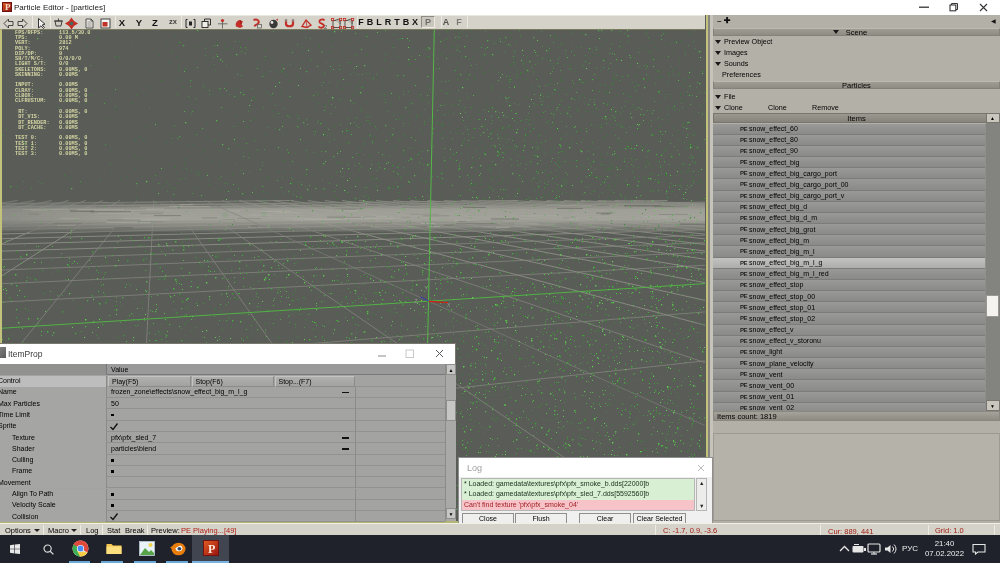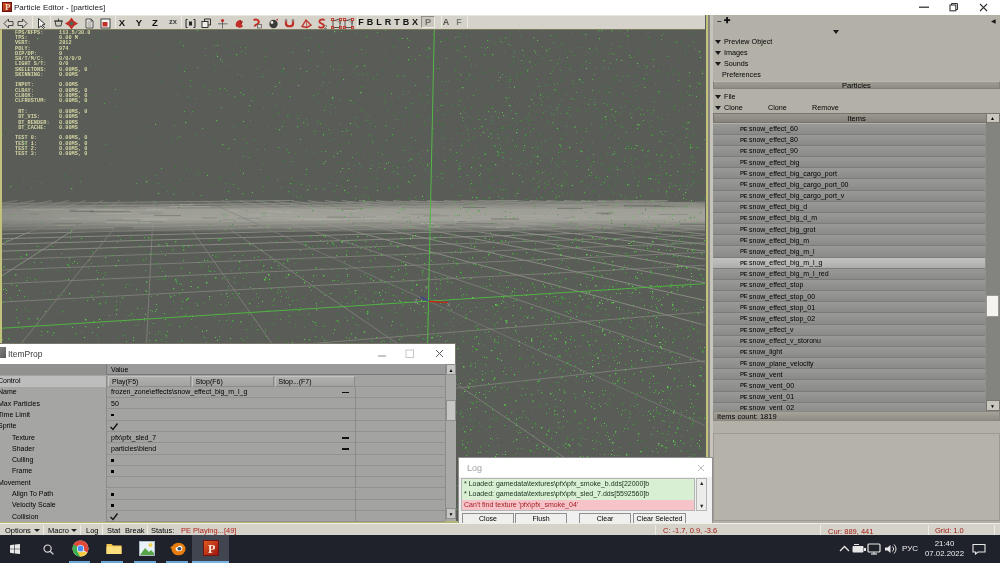--- a/index.html
+++ b/index.html
@@ -486,20 +486,21 @@
 TEST 2:       0.00MS, 0
 TEST 3:       0.00MS, 0</div>
     </div>
     <div class="abs" id="rpanel" style="left:705px;top:15px;width:295px;height:508px;background:#b3b0a7;">
       <div class="abs" style="left:0;top:0;width:1px;height:508px;background:#5a5d58;"></div>
       <div class="abs" style="left:1px;top:0;width:2px;height:508px;background:#c2c27c;"></div>
       <div class="abs" style="left:3px;top:0;width:2px;height:508px;background:#88867f;"></div>
       <div class="abs" style="left:5px;top:0;width:3px;height:508px;background:#c6c3ba;"></div>
       <div class="abs" style="left:12px;top:1px;font-size:8px;font-weight:bold;line-height:9px;color:#111;">–&nbsp;✚</div>
       <div class="abs" style="left:286px;top:2px;font-size:6px;color:#111;">◀</div>
+      <div class="abs" style="left:8px;top:13px;width:287px;height:8px;background:linear-gradient(#9f9c93,#8f8c83);border:1px solid #84827b;border-top-color:#bdbab1;font-size:7.5px;color:#000;text-align:center;line-height:7px;">Scene</div>
       <div class="abs" style="left:128px;top:15px;width:0;height:0;border-left:3.5px solid transparent;border-right:3.5px solid transparent;border-top:4.5px solid #1a1a1a;"></div>
       <div class="abs" style="left:10px;top:24.5px;width:0;height:0;border-left:3.5px solid transparent;border-right:3.5px solid transparent;border-top:4.5px solid #1a1a1a;"></div>
       <div class="abs" style="left:19px;top:22px;font-size:7.2px;color:#000;">Preview Object</div>
       <div class="abs" style="left:10px;top:35.5px;width:0;height:0;border-left:3.5px solid transparent;border-right:3.5px solid transparent;border-top:4.5px solid #1a1a1a;"></div>
       <div class="abs" style="left:19px;top:33px;font-size:7.2px;color:#000;">Images</div>
       <div class="abs" style="left:10px;top:46.5px;width:0;height:0;border-left:3.5px solid transparent;border-right:3.5px solid transparent;border-top:4.5px solid #1a1a1a;"></div>
       <div class="abs" style="left:19px;top:44px;font-size:7.2px;color:#000;">Sounds</div>
       <div class="abs" style="left:17px;top:55px;font-size:7.2px;color:#000;">Preferences</div>
       <div class="abs" style="left:8px;top:66px;width:287px;height:8px;background:linear-gradient(#9f9c93,#8f8c83);border:1px solid #84827b;border-top-color:#bdbab1;font-size:7.5px;color:#000;text-align:center;line-height:7px;">Particles</div>
       <div class="abs" style="left:10px;top:79.5px;width:0;height:0;border-left:3.5px solid transparent;border-right:3.5px solid transparent;border-top:4.5px solid #1a1a1a;"></div>
@@ -773,21 +774,21 @@
       <div class="abs" style="left:34px;top:5px;width:0;height:0;border-left:3px solid transparent;border-right:3px solid transparent;border-top:3.5px solid #222;"></div>
       <div class="abs" style="left:43px;top:1px;width:1px;height:10px;background:#a8a59c;border-right:1px solid #eeebe3;"></div>
       <div class="abs" style="left:48px;top:2px;font-size:7.5px;color:#000;font-weight:normal;white-space:nowrap;">Macro</div>
       <div class="abs" style="left:71px;top:5px;width:0;height:0;border-left:3px solid transparent;border-right:3px solid transparent;border-top:3.5px solid #222;"></div>
       <div class="abs" style="left:80px;top:1px;width:1px;height:10px;background:#a8a59c;border-right:1px solid #eeebe3;"></div>
       <div class="abs" style="left:86px;top:2px;font-size:7.5px;color:#000;font-weight:normal;white-space:nowrap;">Log</div>
       <div class="abs" style="left:102px;top:1px;width:1px;height:10px;background:#a8a59c;border-right:1px solid #eeebe3;"></div>
       <div class="abs" style="left:107px;top:2px;font-size:7.5px;color:#000;font-weight:normal;white-space:nowrap;">Stat</div>
       <div class="abs" style="left:125px;top:2px;font-size:7.5px;color:#000;font-weight:normal;white-space:nowrap;">Break</div>
       <div class="abs" style="left:147px;top:1px;width:1px;height:10px;background:#a8a59c;border-right:1px solid #eeebe3;"></div>
-      <div class="abs" style="left:151px;top:2px;font-size:7.5px;color:#000;font-weight:normal;white-space:nowrap;">Status:</div>
+      <div class="abs" style="left:151px;top:2px;font-size:7.5px;color:#000;font-weight:normal;white-space:nowrap;">Preview:</div>
       <div class="abs" style="left:181px;top:2px;font-size:7.5px;color:#b02018;font-weight:normal;white-space:nowrap;">PE Playing...[49]</div>
       <div class="abs" style="left:655px;top:1px;width:1px;height:10px;background:#a8a59c;border-right:1px solid #eeebe3;"></div>
       <div class="abs" style="left:663px;top:2px;font-size:7.5px;color:#a02018;font-weight:normal;white-space:nowrap;">C: -1.7, 0.9, -3.6</div>
       <div class="abs" style="left:820px;top:1px;width:1px;height:10px;background:#a8a59c;border-right:1px solid #eeebe3;"></div>
       <div class="abs" style="left:828px;top:3px;font-size:7.5px;color:#a02018;font-weight:normal;white-space:nowrap;">Cur: 889, 441</div>
       <div class="abs" style="left:928px;top:1px;width:1px;height:10px;background:#a8a59c;border-right:1px solid #eeebe3;"></div>
       <div class="abs" style="left:935px;top:2px;font-size:7.5px;color:#a02018;font-weight:normal;white-space:nowrap;">Grid: 1.0</div>
       <div class="abs" style="left:994px;top:1px;width:1px;height:10px;background:#a8a59c;border-right:1px solid #eeebe3;"></div>
     </div>
     <div class="abs" style="left:0;top:535px;width:1000px;height:28px;background:#1f222b;">

